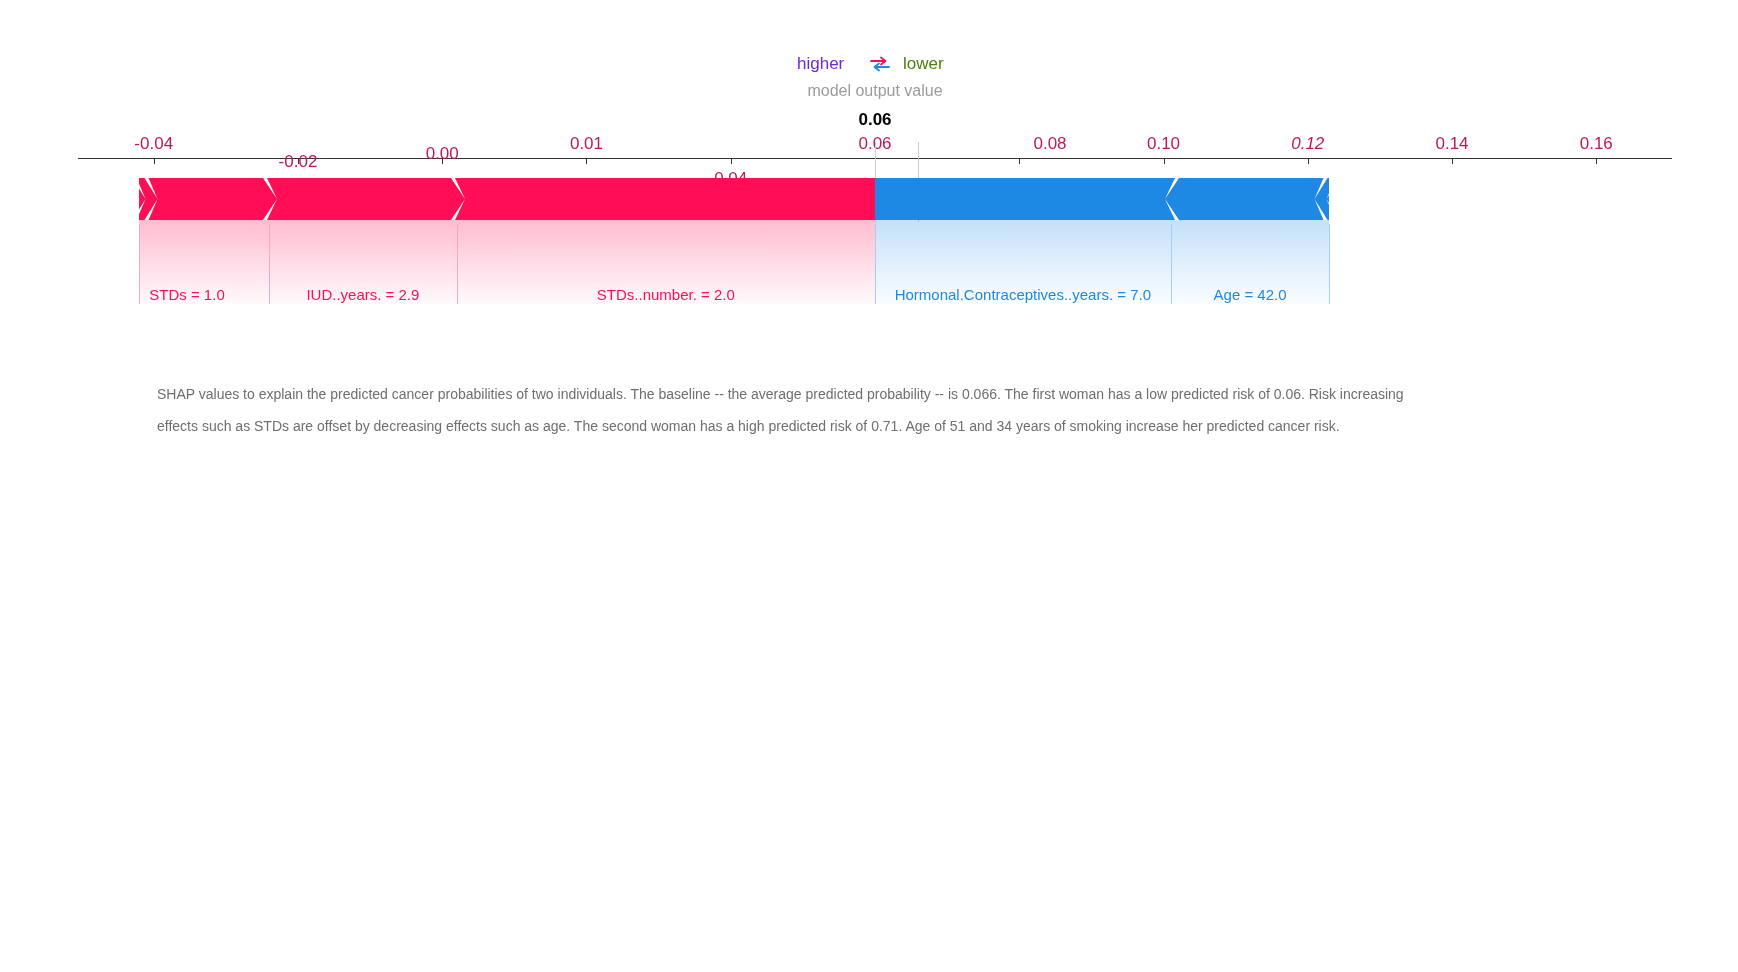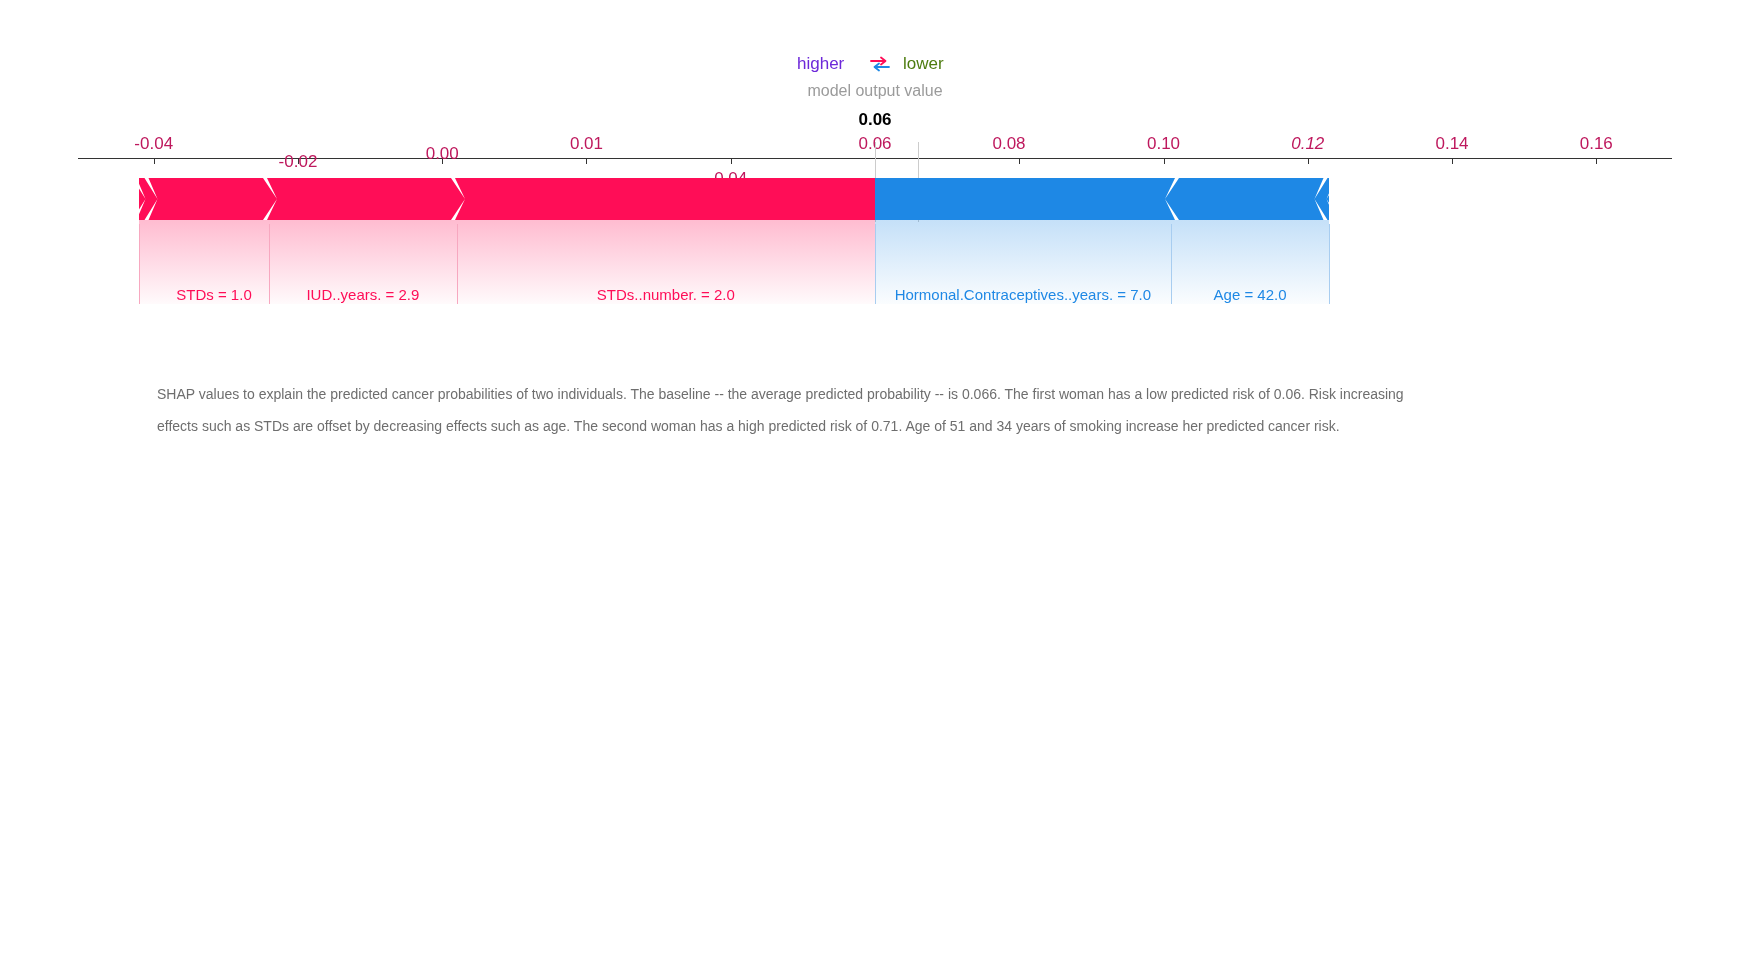--- a/index.html
+++ b/index.html
@@ -76,21 +76,21 @@
     <div class="tick-label" style="left: 297.986px; top: 152px;">-0.02</div>
     <div class="tick" style="left: 442.24px; top: 158px;"></div>
     <div class="tick-label" style="left: 442.24px; top: 144px;">0.00</div>
     <div class="tick" style="left: 586.493px; top: 158px;"></div>
     <div class="tick-label" style="left: 586.493px; top: 134px;">0.01</div>
     <div class="tick" style="left: 730.747px; top: 158px;"></div>
     <div class="tick-label" style="left: 730.747px; top: 134px; margin-top: 35px;">0.04</div>
     <div class="tick" style="left: 875px; top: 158px;"></div>
     <div class="tick-label" style="left: 875px; top: 134px;">0.06</div>
     <div class="tick" style="left: 1019.25px; top: 158px;"></div>
-    <div class="tick-label" style="left: 1009px; top: 134px;">0.08</div>
+    <div class="tick-label" style="left: 1050px; top: 134px;">0.08</div>
     <div class="tick" style="left: 1163.51px; top: 158px;"></div>
     <div class="tick-label" style="left: 1163.51px; top: 134px;">0.10</div>
     <div class="tick" style="left: 1307.76px; top: 158px;"></div>
     <div class="tick-label" style="left: 1307.76px; top: 134px; font-style: italic;">0.12</div>
     <div class="tick" style="left: 1452.01px; top: 158px;"></div>
     <div class="tick-label" style="left: 1452.01px; top: 134px;">0.14</div>
     <div class="tick" style="left: 1596.27px; top: 158px;"></div>
     <div class="tick-label" style="left: 1596.27px; top: 134px;">0.16</div>
     <div class="base-line" style="left: 918.276px; top: 142px; height: 80px;"></div>
     <div class="base-line" style="left: 875px; top: 142px; height: 80px;"></div>
@@ -127,21 +127,21 @@
         <path d="M 13 0 L 0 21 L 13 42 L 9 42 L 0 21 L 9 0 Z" fill="#ffffff"></path>
       </svg>
       <svg class="notch" width="13" height="42" viewBox="0 0 13 42" style="left: 1185.59px;">
         <path d="M 13 0 L 0 21 L 13 42 L 9 42 L 0 21 L 9 0 Z" fill="#ffffff"></path>
       </svg>
     </div>
     <div class="plume" style="left: 139.308px; top: 220px; width: 129.828px; height: 84px;">
       <div class="plume-fill" style="background: linear-gradient(rgba(255, 13, 87, 0.28), rgba(255, 13, 87, 0.02));"></div>
     </div>
     <div class="divider red" style="left: 139.308px; top: 224px; height: 80px;"></div>
-    <div class="flabel red" style="left: 214px; top: 286px; text-align: center;">STDs = 1.0</div>
+    <div class="flabel red" style="left: 187px; top: 286px; text-align: center;">STDs = 1.0</div>
     <div class="plume" style="left: 269.136px; top: 220px; width: 187.529px; height: 84px;">
       <div class="plume-fill" style="background: linear-gradient(rgba(255, 13, 87, 0.28), rgba(255, 13, 87, 0.02));"></div>
     </div>
     <div class="divider red" style="left: 269.136px; top: 224px; height: 80px;"></div>
     <div class="flabel red" style="left: 362.9px; top: 286px;">IUD..years. = 2.9</div>
     <div class="plume" style="left: 456.665px; top: 220px; width: 418.335px; height: 84px;">
       <div class="plume-fill" style="background: linear-gradient(rgba(255, 13, 87, 0.28), rgba(255, 13, 87, 0.02));"></div>
     </div>
     <div class="divider red" style="left: 456.665px; top: 224px; height: 80px;"></div>
     <div class="flabel red" style="left: 665.833px; top: 286px;">STDs..number. = 2.0</div>

